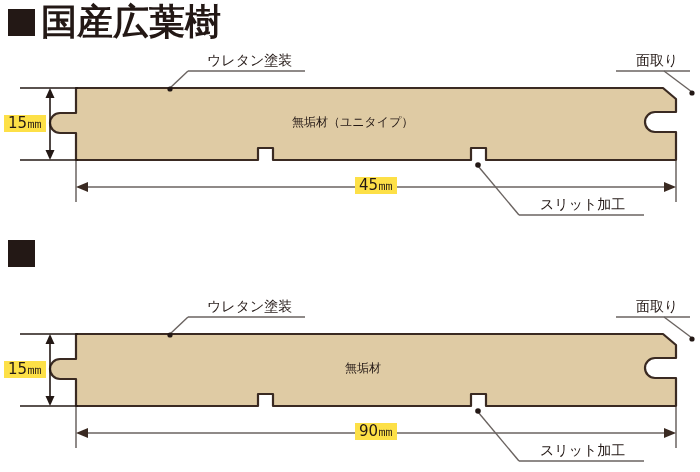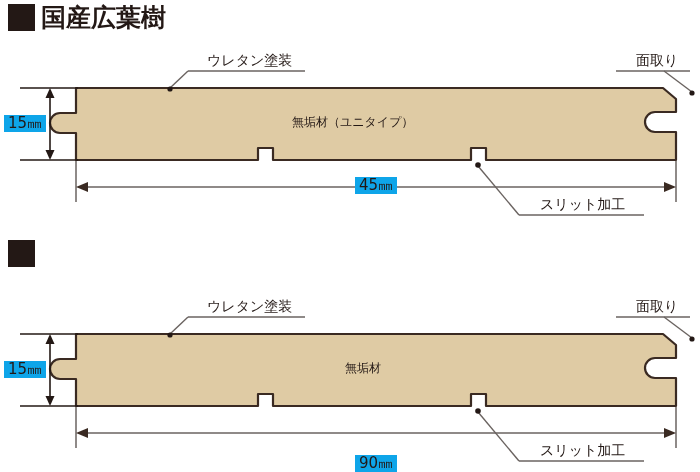--- a/index.html
+++ b/index.html
@@ -39,21 +39,21 @@
     white-space: nowrap;
   }
   .title-bullet {
     width: 27px;
     height: 27px;
     background: #231815;
     display: inline-block;
   }
   .title-text {
     font-family: "DejaVu Sans", sans-serif;
-    font-size: 25px;
+    font-size: 36px;
     font-weight: bold;
     letter-spacing: 0px;
     line-height: 1;
     color: #231815;
   }
 
   .svg-layer {
     position: absolute;
     left: 0;
     top: 0;
@@ -69,21 +69,21 @@
     white-space: nowrap;
     line-height: 1.1;
     margin-left: 19px;
   }
   .dim-label {
     position: absolute;
     font-family: "DejaVu Sans", sans-serif;
     font-size: 15px;
     color: #231815;
     white-space: nowrap;
-    background: #0ea5e9;
+    background: #fde047;
     padding: 0 4px;
     line-height: 1.1;
   }
   .board-label {
     position: absolute;
     font-family: "DejaVu Sans", sans-serif;
     font-size: 12px;
     color: #231815;
     white-space: nowrap;
   }
@@ -216,16 +216,16 @@
     <div class="anno" style="left:188px; top:63px;">ウレタン塗装</div>
 
     <div class="anno" style="left:617px; top:63px;">面取り</div>
 
     <div class="anno" style="left:521px; top:207px;">スリット加工</div>
 
     <div class="board-label" style="left:345px; top:124px;">無垢材</div>
 
     <div class="dim-label" style="left:4px; top:125px;">15㎜</div>
 
-    <div class="dim-label" style="left:355px; top:187px;margin-top:32px;">90㎜</div>
+    <div class="dim-label" style="left:355px; top:187px;">90㎜</div>
   </div>
 
 </div>
 
 </body></html>

